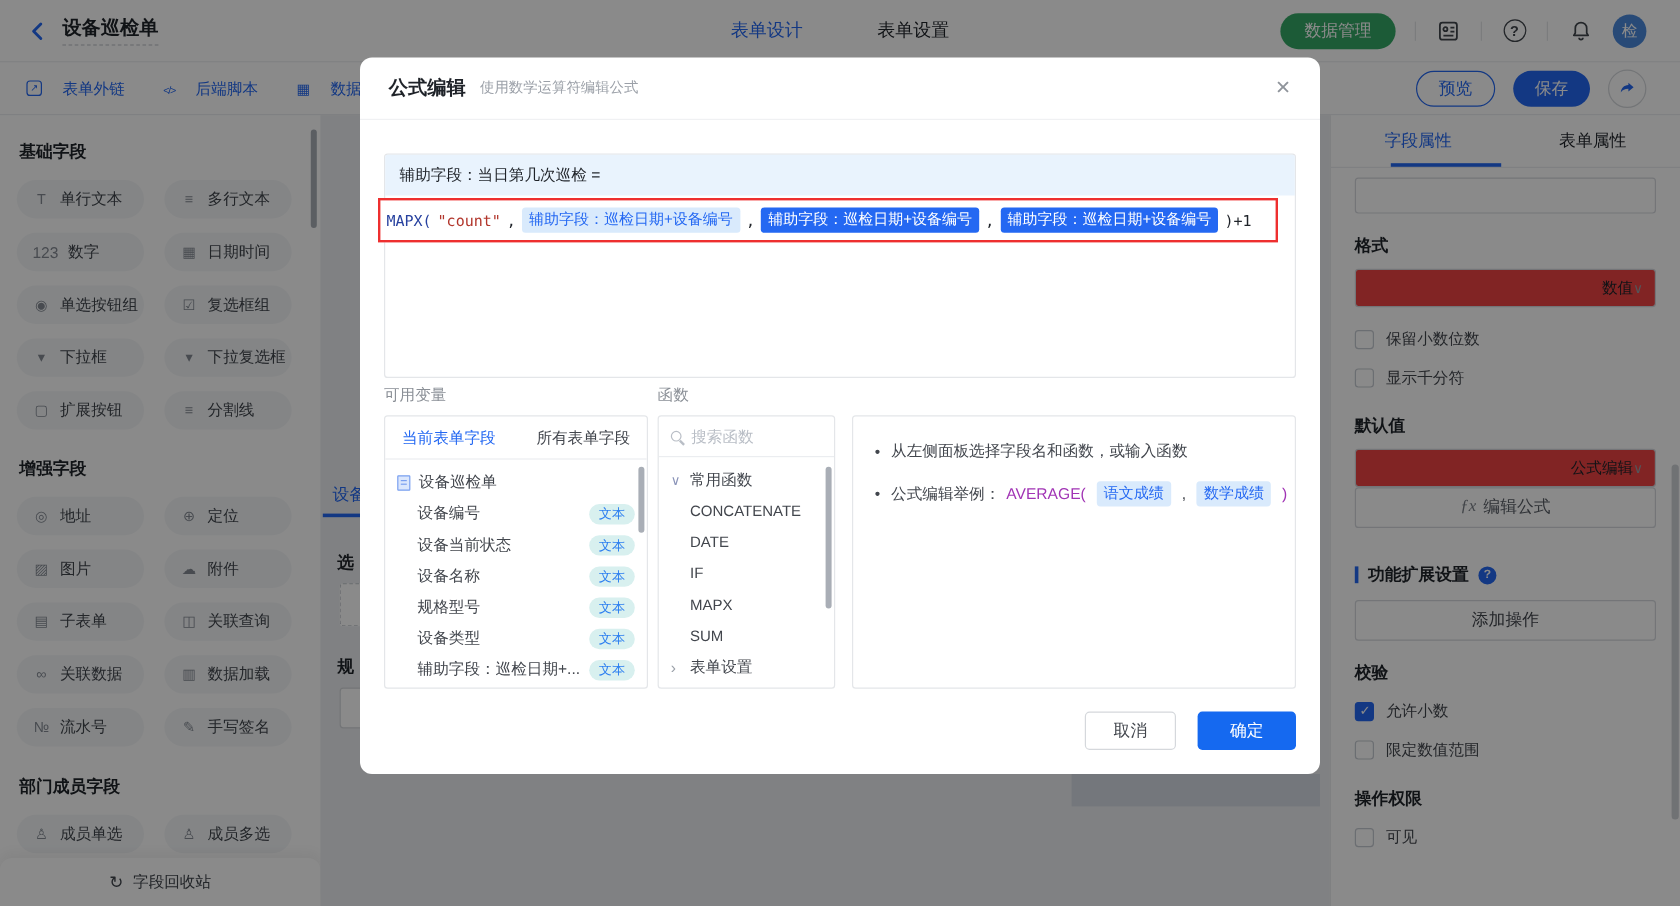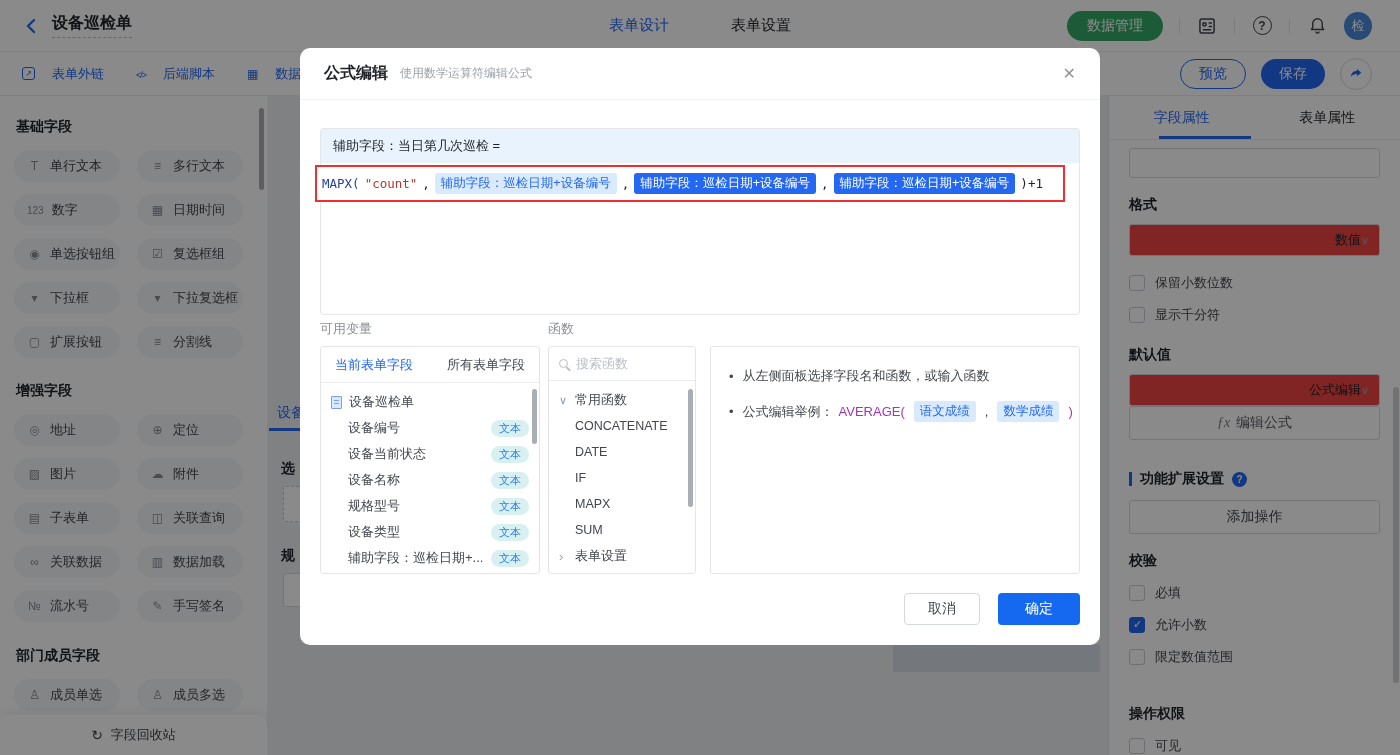--- a/index.html
+++ b/index.html
@@ -31,21 +31,21 @@
   .sub-right{margin-left:auto;display:flex;align-items:center;gap:15px}
   .btn-preview{height:30px;padding:0 18px;border-radius:15px;border:1px solid #2468f2;color:#2468f2;background:#fff;font-size:14px;display:flex;align-items:center;cursor:pointer}
   .btn-save{height:30px;padding:0 18px;border-radius:15px;background:#2468f2;color:#fff;font-size:14px;display:flex;align-items:center;cursor:pointer}
   .btn-share{width:32px;height:32px;border-radius:50%;border:1px solid #d5d8dc;background:#fff;display:flex;align-items:center;justify-content:center;cursor:pointer}
   
   .left{position:absolute;top:96px;left:0;bottom:0;width:267px;background:#fff;overflow:hidden;padding:0 14px;z-index:1}
   .sec-h{font-size:14px;font-weight:bold;color:#1f2329;margin:22px 0 14px;padding-left:2px}
   .grid2{display:grid;grid-template-columns:106px 106px;column-gap:17px;row-gap:12px}
   .pill{height:32px;background:#f4f6f8;border-radius:16px;display:flex;align-items:center;gap:8px;padding:0 6px 0 13px;font-size:13px;color:#41464d;cursor:pointer;white-space:nowrap;overflow:hidden}
   .pill .g{font-size:12px;color:#858b94;min-width:15px;text-align:center;flex:none}
-  .pill.num .g{font-size:10px;font-weight:normal;letter-spacing:0}
+  .pill.num .g{font-size:13px;font-weight:normal;letter-spacing:0}
   .recycle{position:absolute;left:0;right:0;bottom:0;height:40px;background:#fff;border-radius:10px 10px 0 0;box-shadow:0 -4px 10px rgba(31,35,41,.06);display:flex;align-items:center;justify-content:center;gap:8px;font-size:13px;color:#41464d;cursor:pointer}
   .ic-recycle::after{content:"↻";font-size:14px;color:#41464d}
   .lthumb{position:absolute;right:3px;top:12px;width:5px;height:82px;background:#a9aeb6;border-radius:3px}
   
   .canvas{position:absolute;top:96px;left:267px;right:292px;bottom:0;background:#edeff2}
   .cv-tab{position:absolute;left:10px;top:308px;font-size:14px;color:#2468f2}
   .cv-underline{position:absolute;left:2px;top:332px;width:46px;height:3px;background:#2468f2}
   .cv-lab{position:absolute;font-size:14px;font-weight:bold;color:#1f2329}
   .cv-dash{position:absolute;left:16px;top:390px;width:28px;height:36px;border:1px dashed #c5c9cf;background:#fff;border-radius:3px}
   .cv-input{position:absolute;left:16px;top:477px;width:28px;height:34px;border:1px solid #d5d8dc;background:#fff;border-radius:3px}
@@ -332,32 +332,28 @@
   <div class="ext-h">
     <span class="ext-bar"></span>
     <span>功能扩展设置</span>
     <span class="qbadge"></span>
   </div>
   <div class="obtn" style="margin-top:12px;color:#42464d">
     <span>添加操作</span>
   </div>
   <div class="rp-h" style="">校验</div>
   <div class="cbrow">
-    <span class="cb"></span>
-    <span>必填</span>
-  </div>
-  <div class="cbrow">
     <span class="cb checked"></span>
     <span>允许小数</span>
   </div>
   <div class="cbrow">
     <span class="cb"></span>
     <span>限定数值范围</span>
   </div>
-  <div class="rp-h" style="margin-top:39px">操作权限</div>
+  <div class="rp-h" style="margin-top:23px">操作权限</div>
   <div class="cbrow">
     <span class="cb"></span>
     <span>可见</span>
   </div>
 </aside>
 <div class="win-thumb"></div>
 
 <div class="overlay"></div>
 
 <div class="modal">

